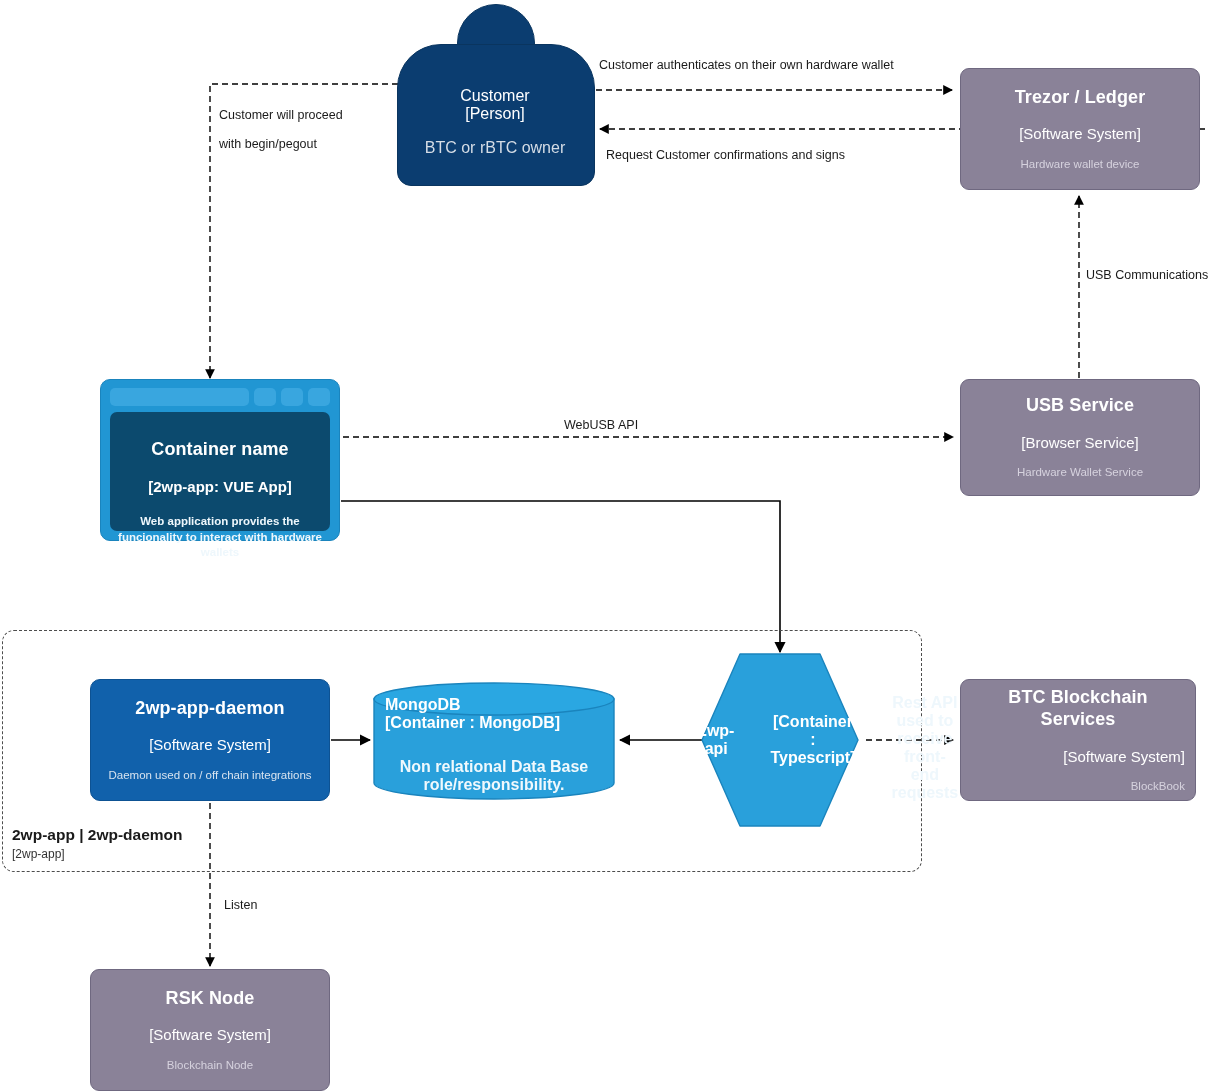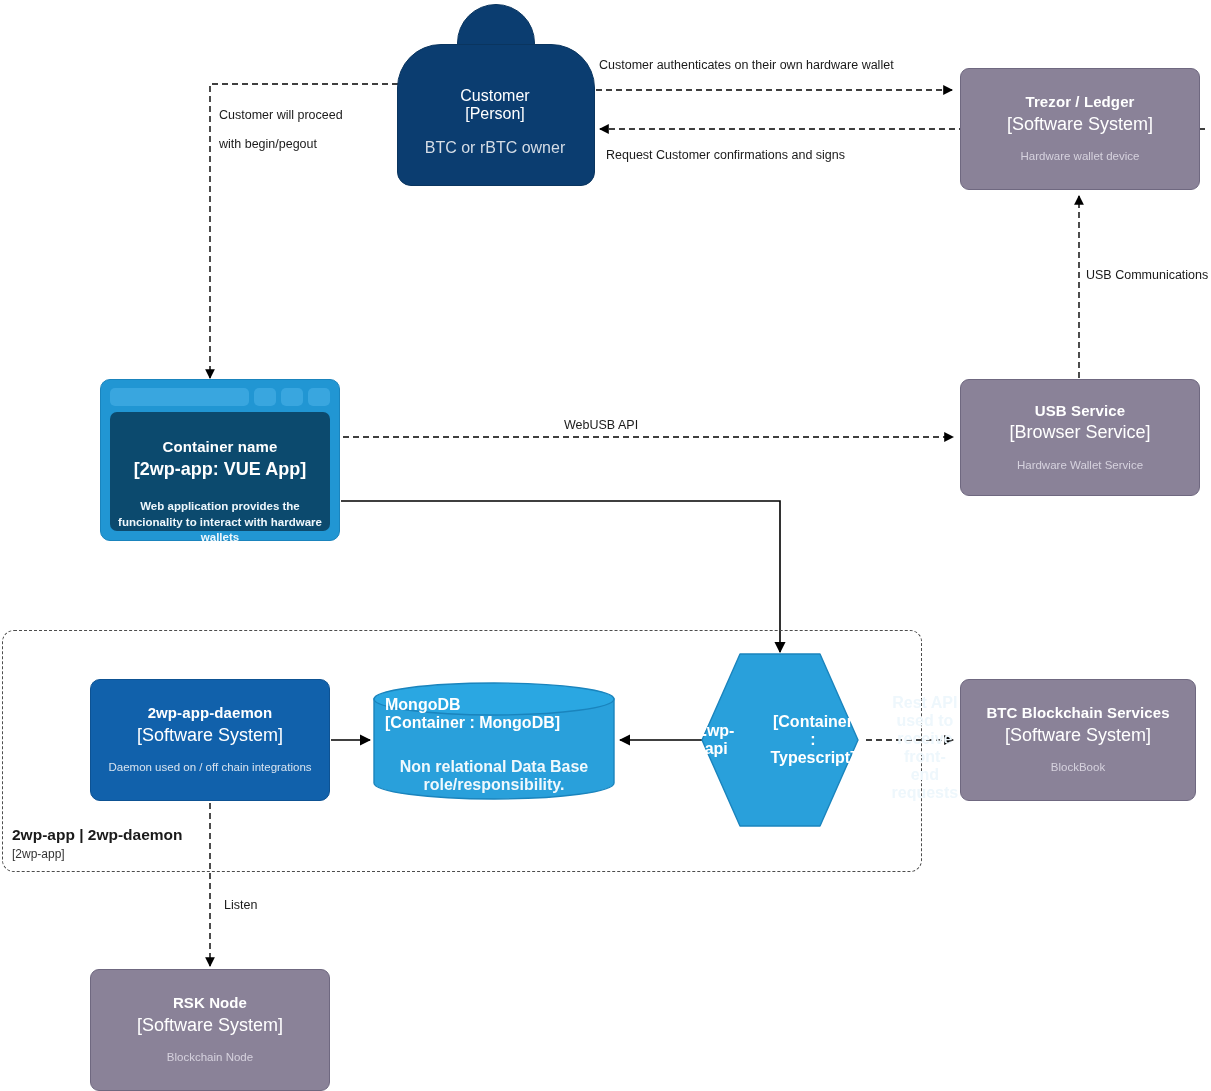--- a/index.html
+++ b/index.html
@@ -31,30 +31,30 @@
     box-sizing: border-box;
     display: flex;
     flex-direction: column;
     align-items: center;
     justify-content: center;
     text-align: center;
     color: #ffffff;
     padding: 6px 10px;
   }
   .node .n-title {
-    font-size: 15px;
+    font-size: 18px;
     font-weight: bold;
     line-height: 1.25;
     letter-spacing: 0.1px;
   }
   .node .n-tech {
-    font-size: 18px;
+    font-size: 15px;
     font-weight: normal;
     line-height: 1.3;
-    margin-top: 1px;
+    margin-top: 16px;
   }
   .node .n-desc {
     font-size: 11.5px;
     font-weight: normal;
     line-height: 1.35;
     margin-top: 13px;
     color: #e2e0e8;
   }
 
   
@@ -351,21 +351,21 @@
     <svg width="160" height="176" viewBox="0 0 160 176" style="position:absolute; left:0; top:0;">
       <polygon points="40,2 120,2 158,88 120,174 40,174 2,88" fill="#29a0db" stroke="#1a84bd" stroke-width="1.4" stroke-linejoin="round"></polygon>
     </svg>
     <div class="hex-text" style="width:192px; left:-16px;">
       <div class="n-title">2wp-api</div>
       <div class="n-tech">[Container : Typescript]</div>
       <div class="n-desc">Rest API used to receive front-end requests</div>
     </div>
   </div>
 
-  <div class="node sys" style="left:960px; top:679px; width:236px; height:122px;">
+  <div class="node sys" style="left:960px; top:679px; width:236px; height:122px;align-items:flex-end;">
     <div class="n-title">BTC Blockchain Services</div>
     <div class="n-tech">[Software System]</div>
     <div class="n-desc">BlockBook</div>
   </div>
 
   <div class="node sys" style="left:90px; top:969px; width:240px; height:122px;">
     <div class="n-title">RSK Node</div>
     <div class="n-tech">[Software System]</div>
     <div class="n-desc">Blockchain Node</div>
   </div>

